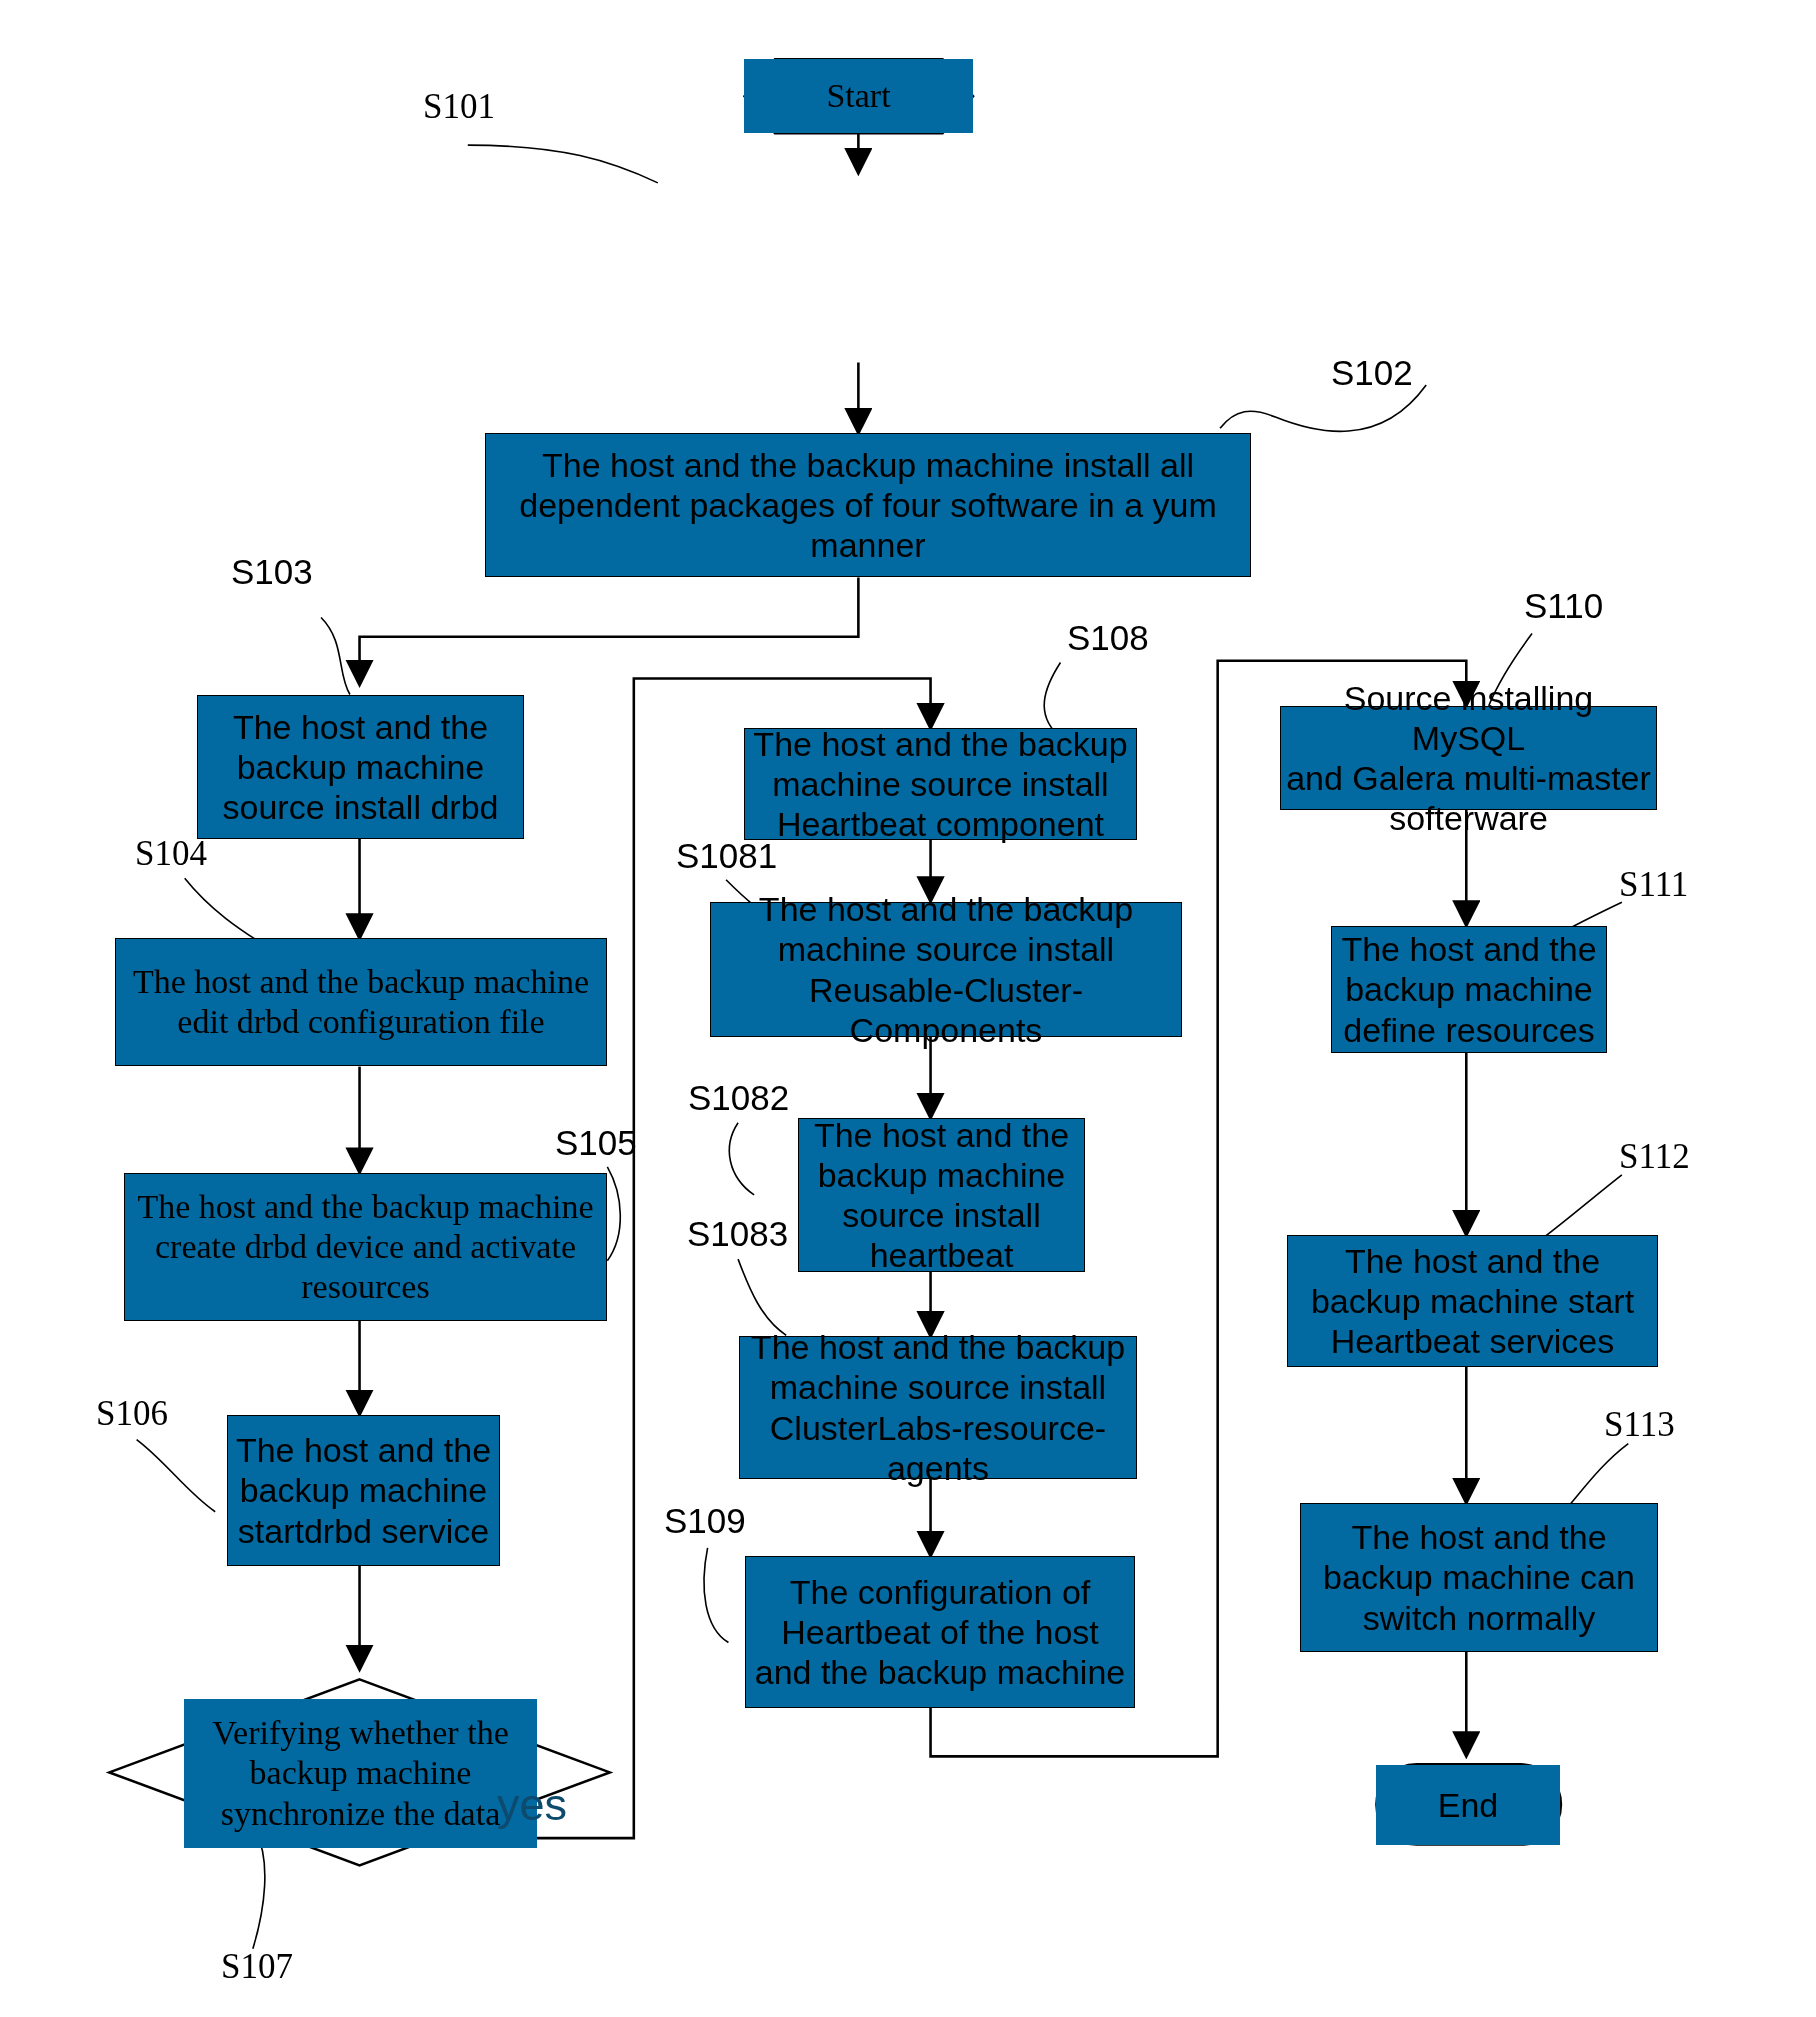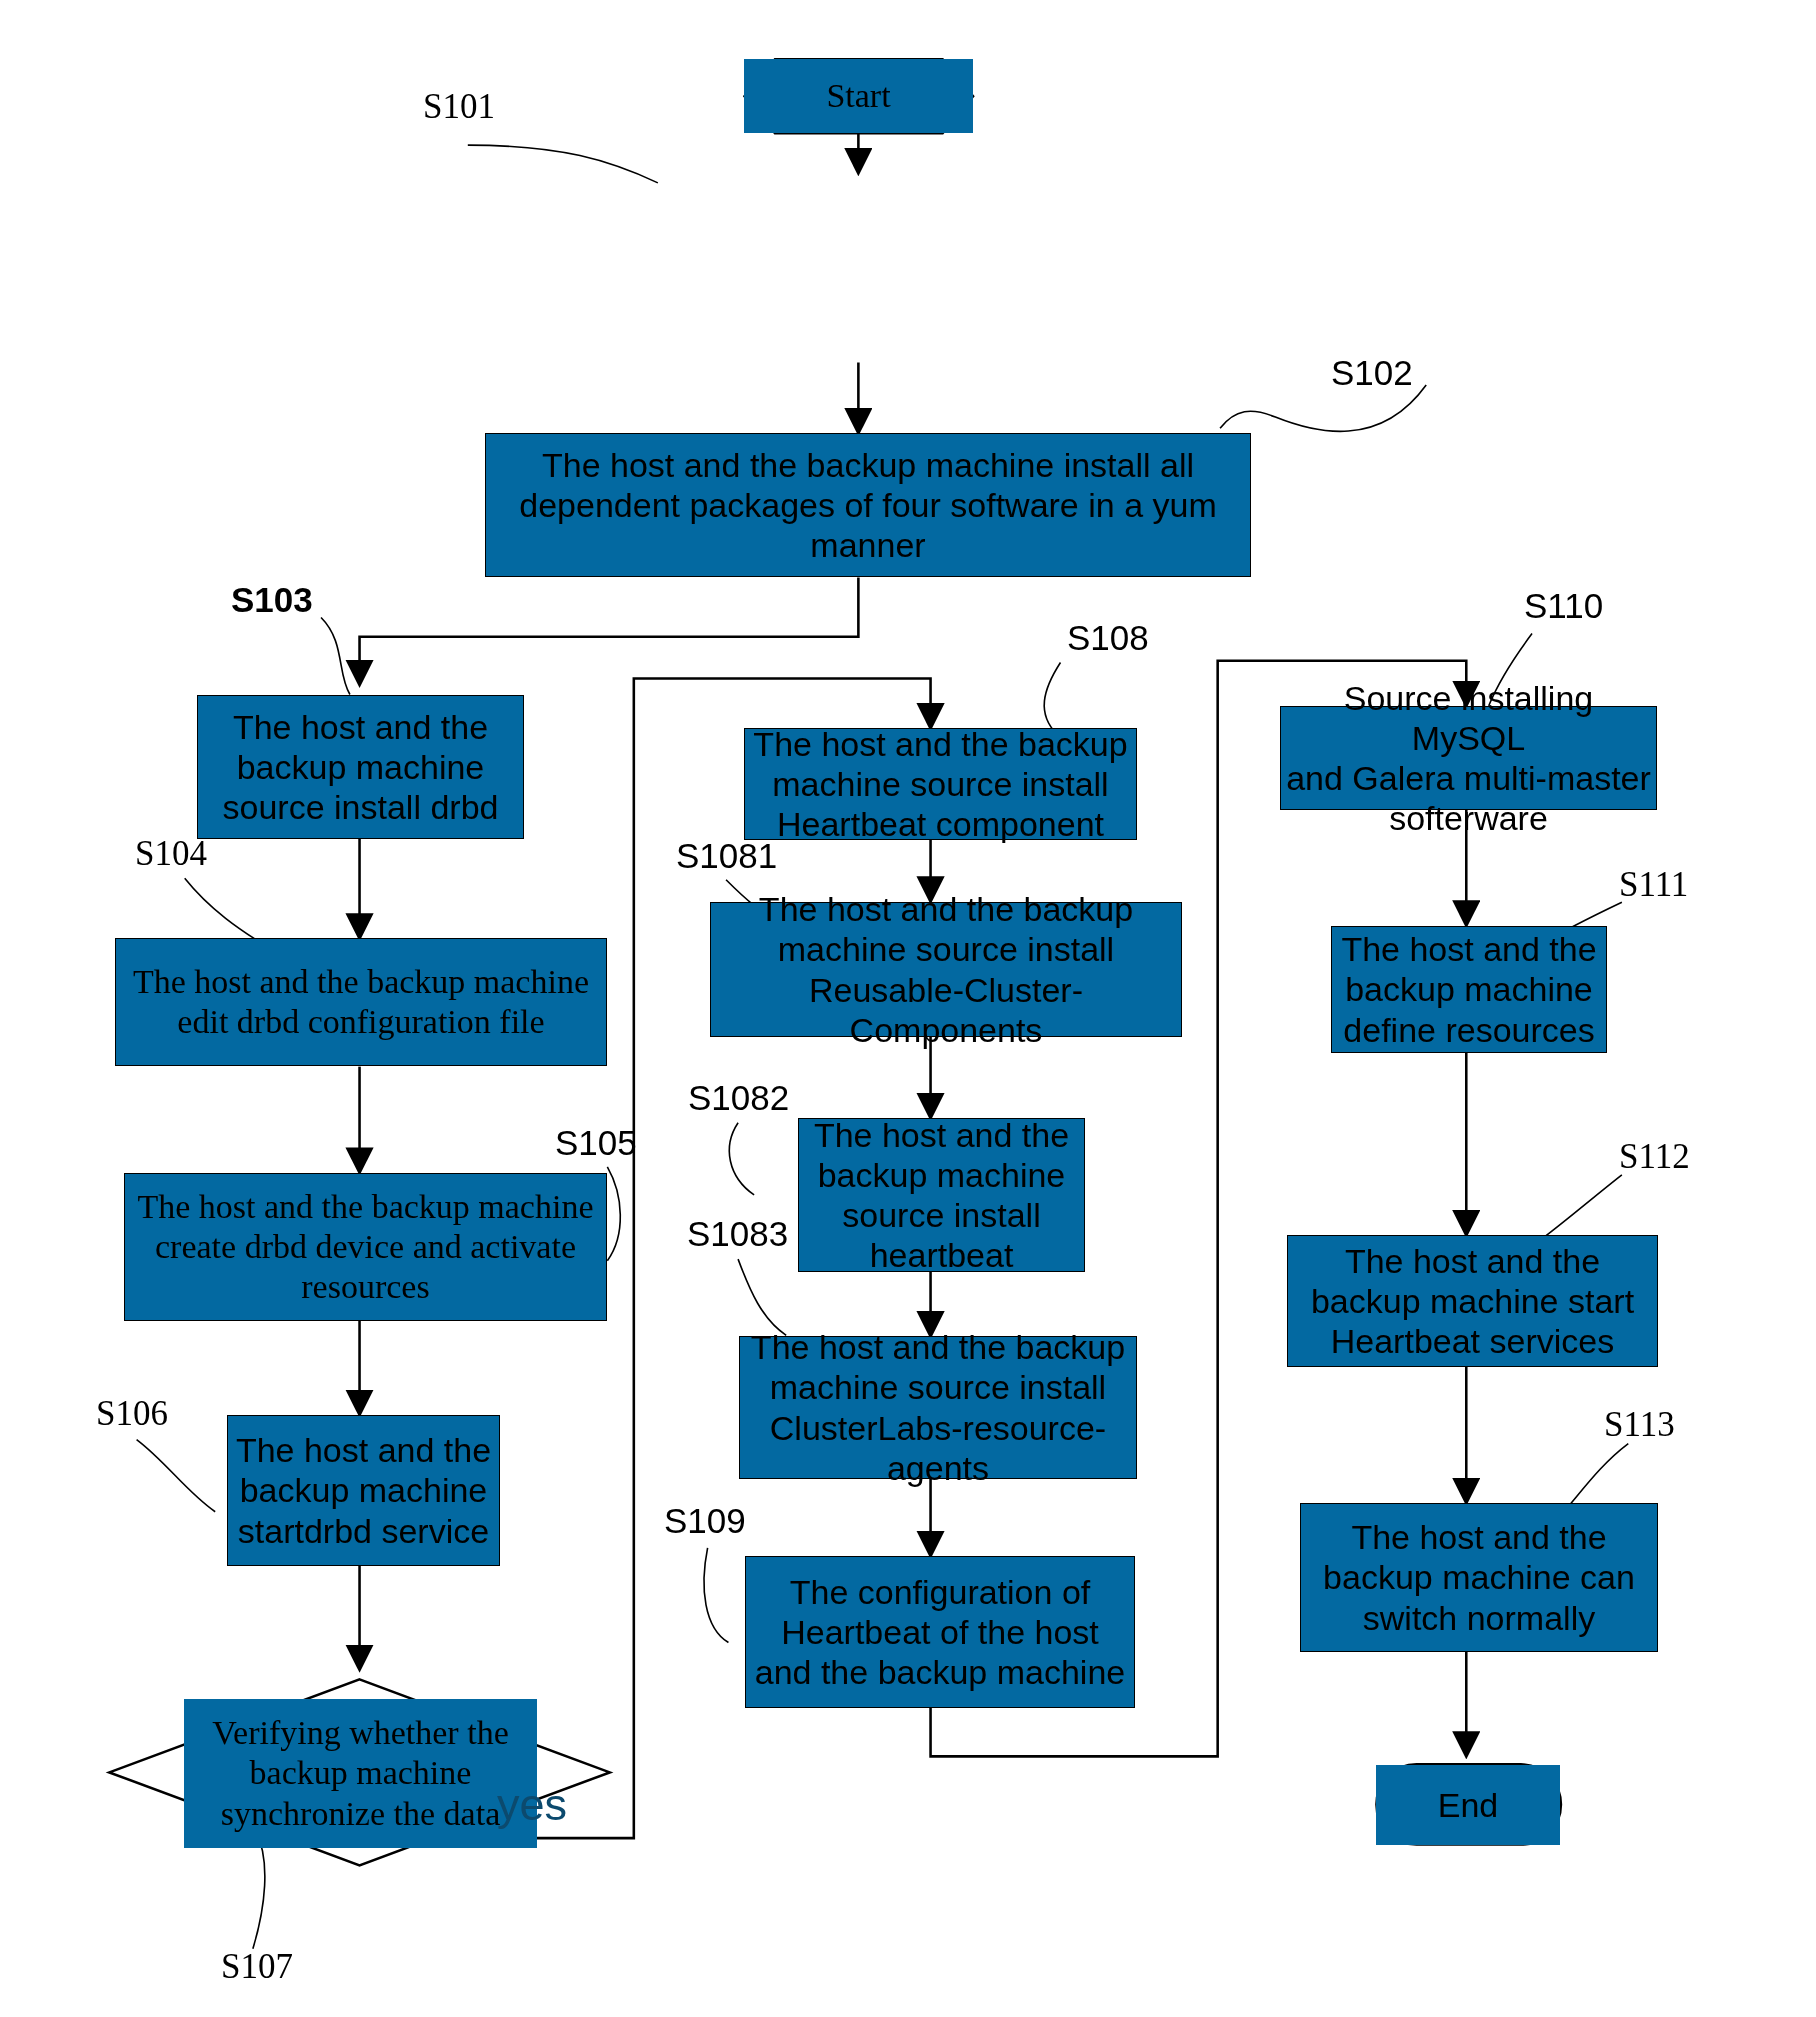--- a/index.html
+++ b/index.html
@@ -189,21 +189,21 @@
   <div class="nodebox" style="left:1300px;top:1503px;width:358px;height:149px;">
     <span class="nodetext sans" style="font-size:34px;">The host and the
 backup machine can
 switch normally</span>
   </div>
 
   <div class="steplabel serif" style="left:423px;top:87px;">S101</div>
 
   <div class="steplabel sans" style="left:1331px;top:353px;">S102</div>
 
-  <div class="steplabel sans" style="left:231px;top:580px;font-weight:bold;">S103</div>
+  <div class="steplabel sans" style="left:231px;top:552px;">S103</div>
 
   <div class="steplabel serif" style="left:135px;top:834px;">S104</div>
 
   <div class="steplabel sans" style="left:555px;top:1123px;">S105</div>
 
   <div class="steplabel serif" style="left:96px;top:1394px;">S106</div>
 
   <div class="steplabel serif" style="left:221px;top:1947px;text-align:right;">S107</div>
 
   <div class="steplabel sans" style="left:1067px;top:618px;">S108</div>

